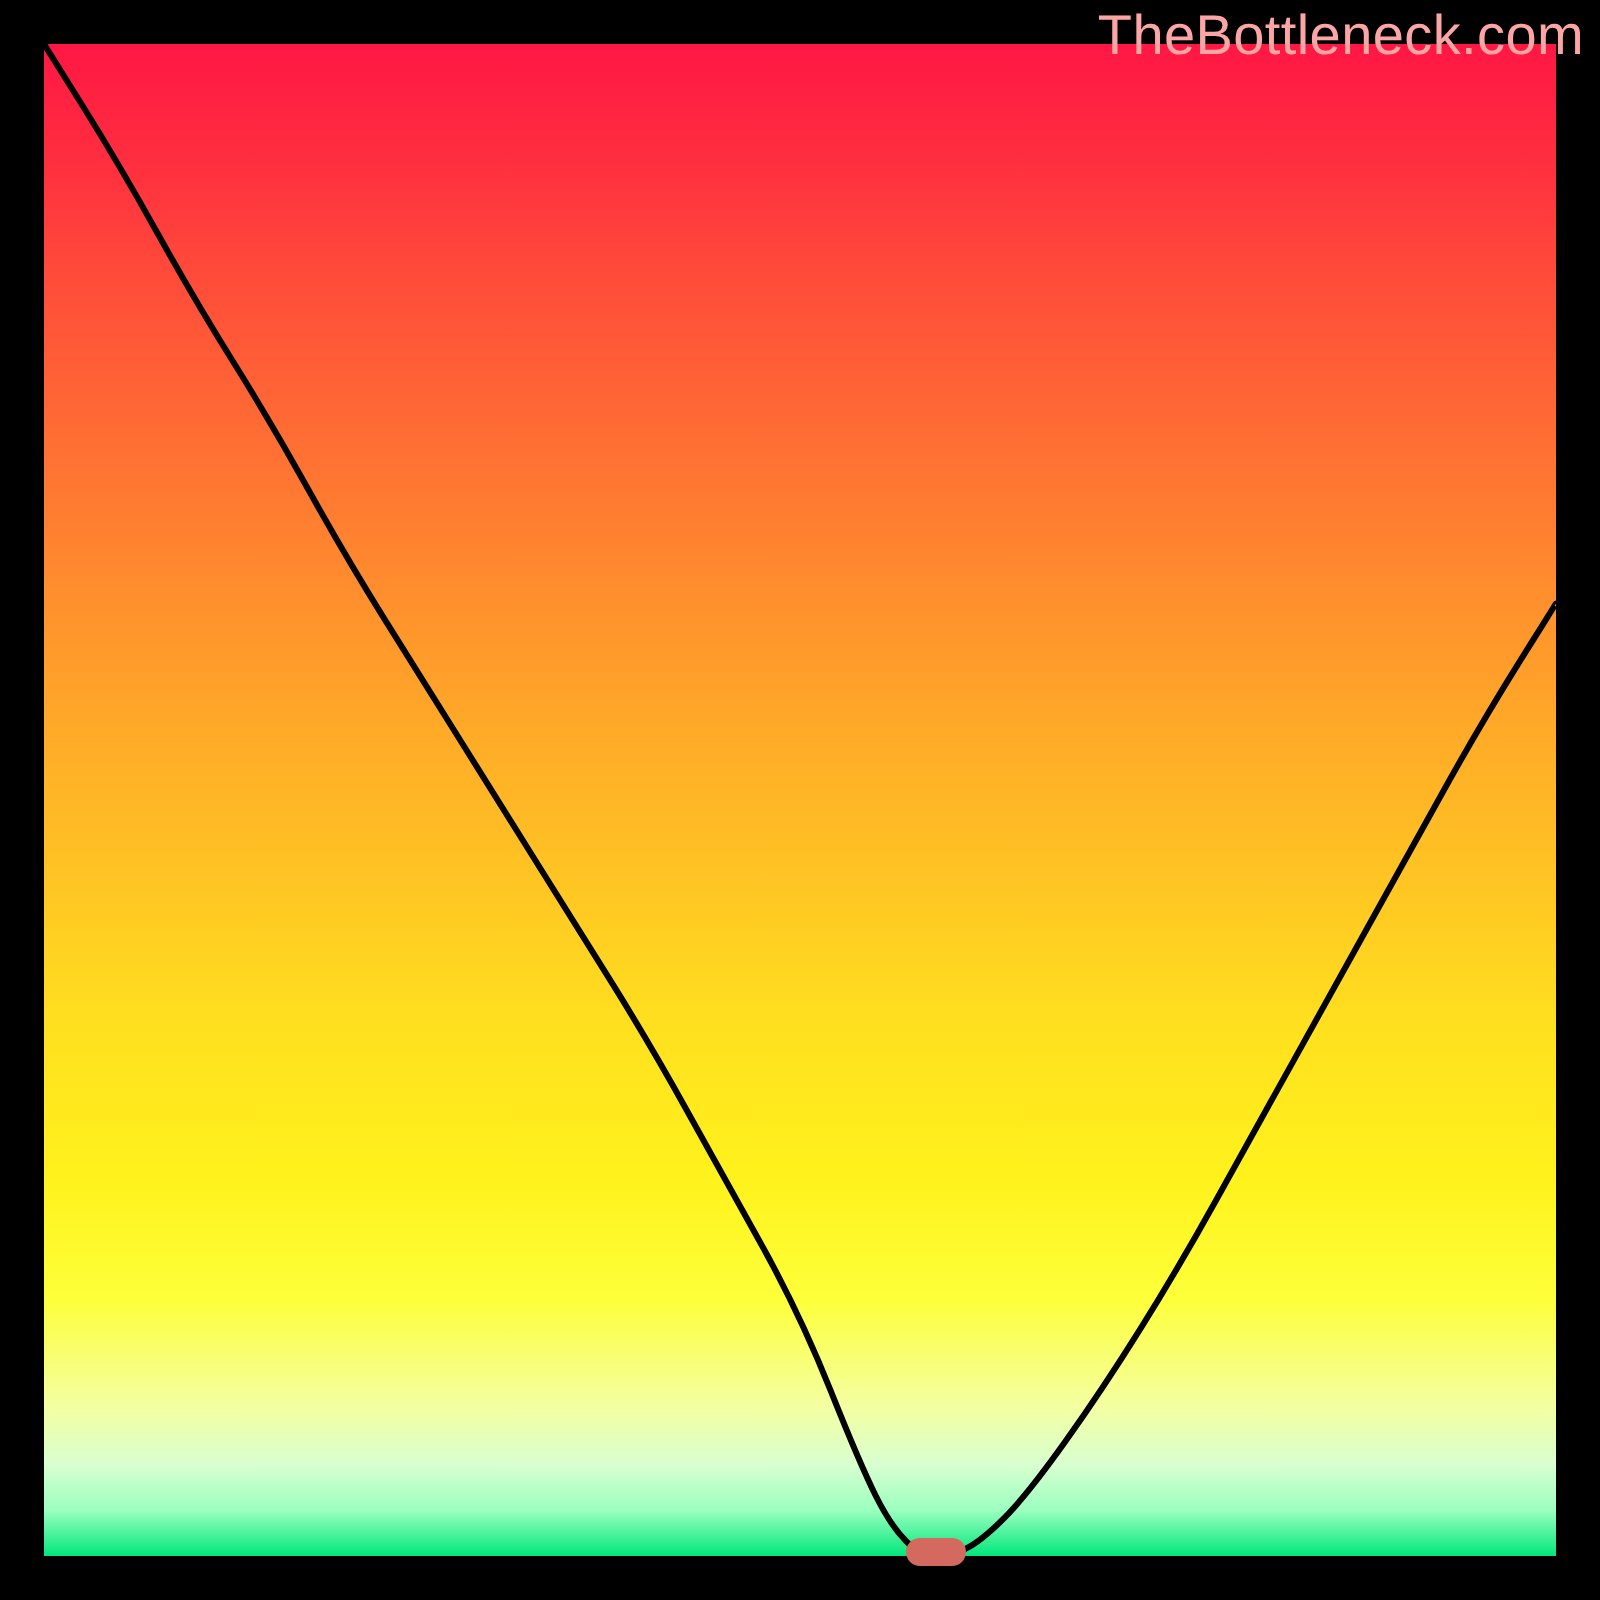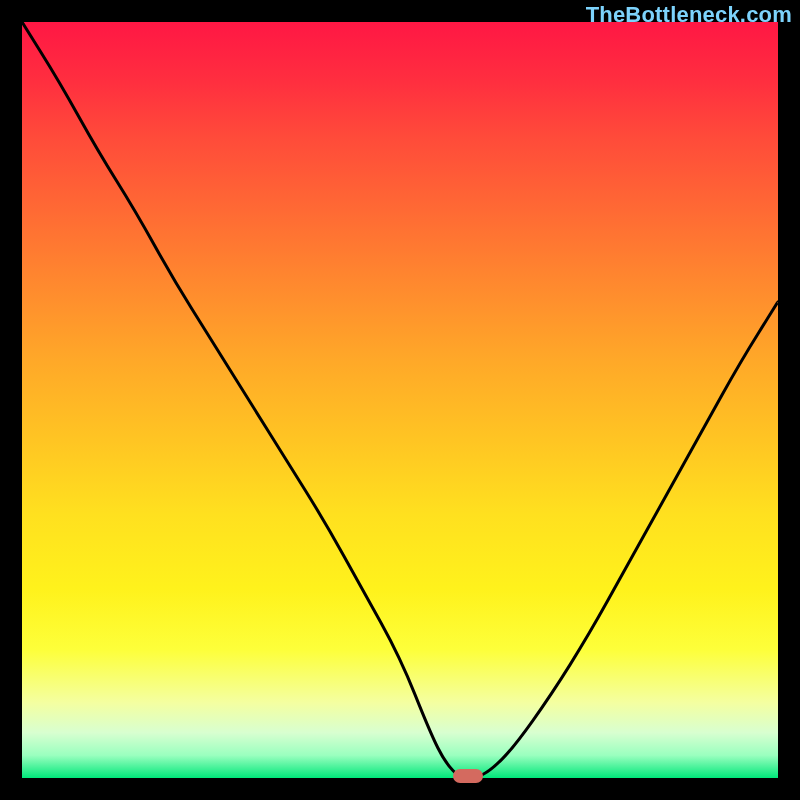--- a/index.html
+++ b/index.html
@@ -13,21 +13,21 @@
       #ff8a2e 35%,
       #ffa928 45%,
       #ffc423 55%,
       #ffe01f 65%,
       #fff21c 75%,
       #fdff3a 83%,
       #f4ffa0 90%,
       #d8ffd0 94%,
       #9affbf 97%,
       #00e77a 100%)}
-  .wm{position:absolute;right:8px;top:2px;color:#7dd3fc;font-size:22px;font-weight:700;letter-spacing:.2px}
+  .wm{position:absolute;right:8px;top:2px;color:#fca5a5;font-size:28px;font-weight:400;letter-spacing:.2px}
   svg{position:absolute;left:22px;top:22px}
   .marker{position:absolute;width:30px;height:14px;border-radius:7px;background:#d46a5f;transform:translate(-50%,-50%)}
 </style>
 </head>
 <body>
 
 <div class="frame">
   <div class="plot"></div>
 
   <svg width="756" height="756">

